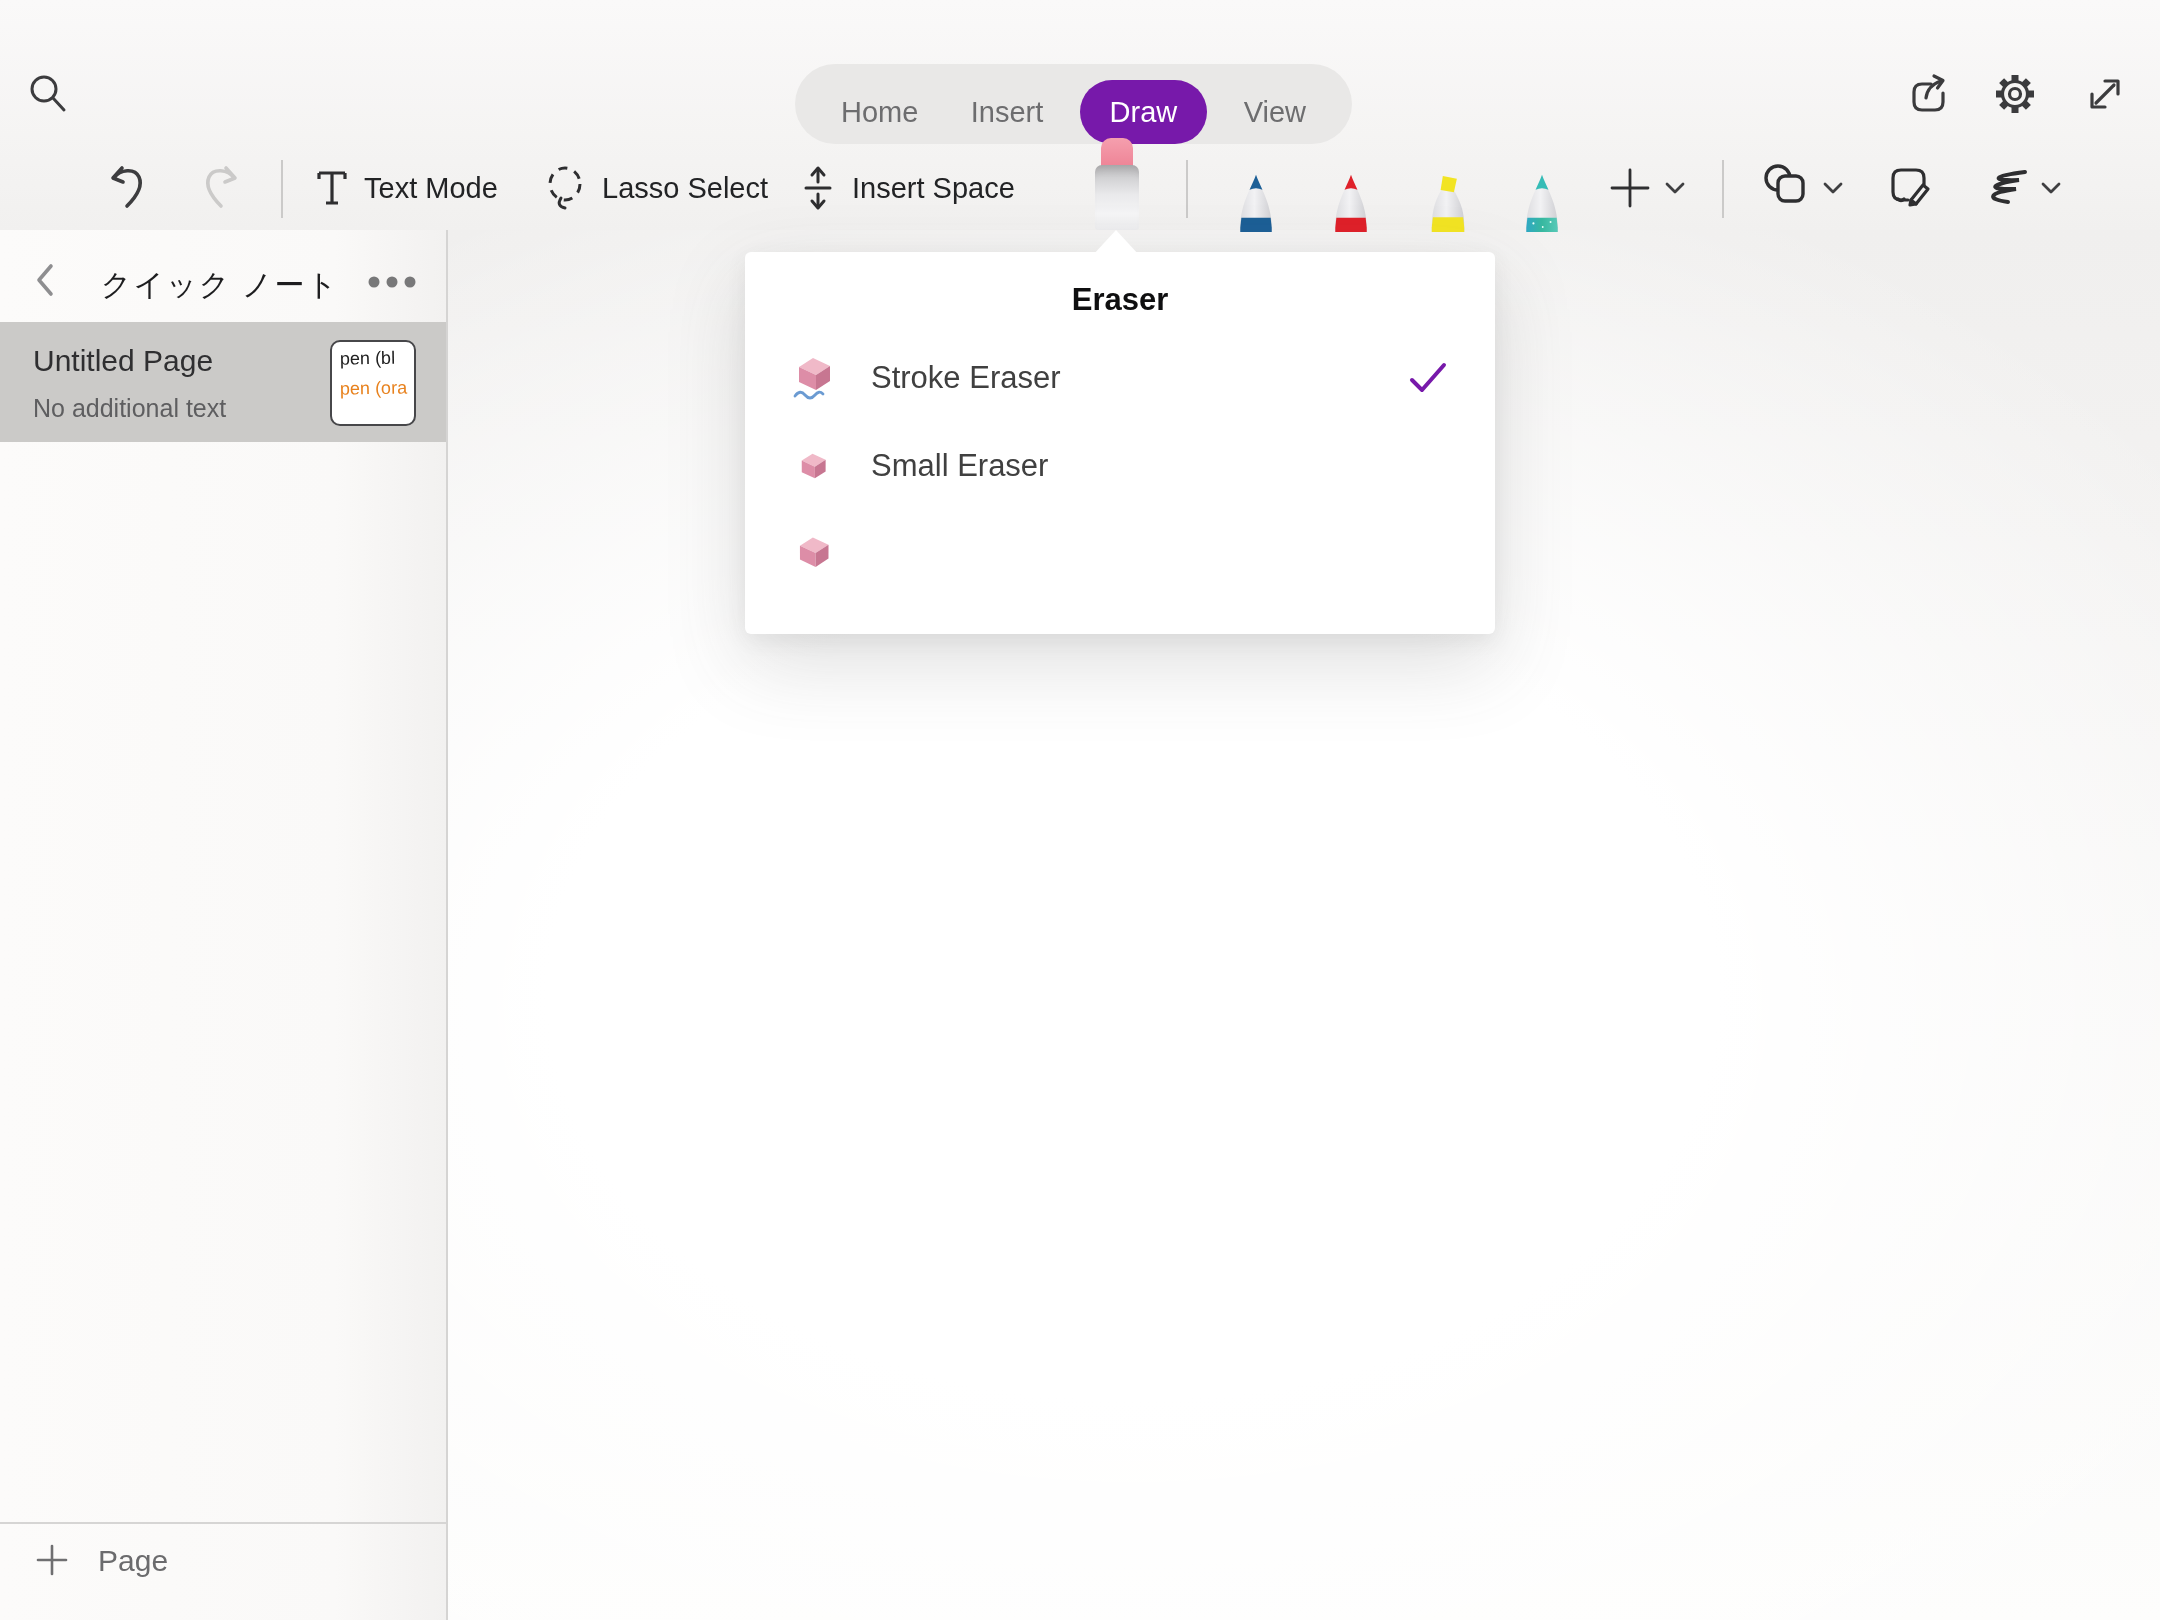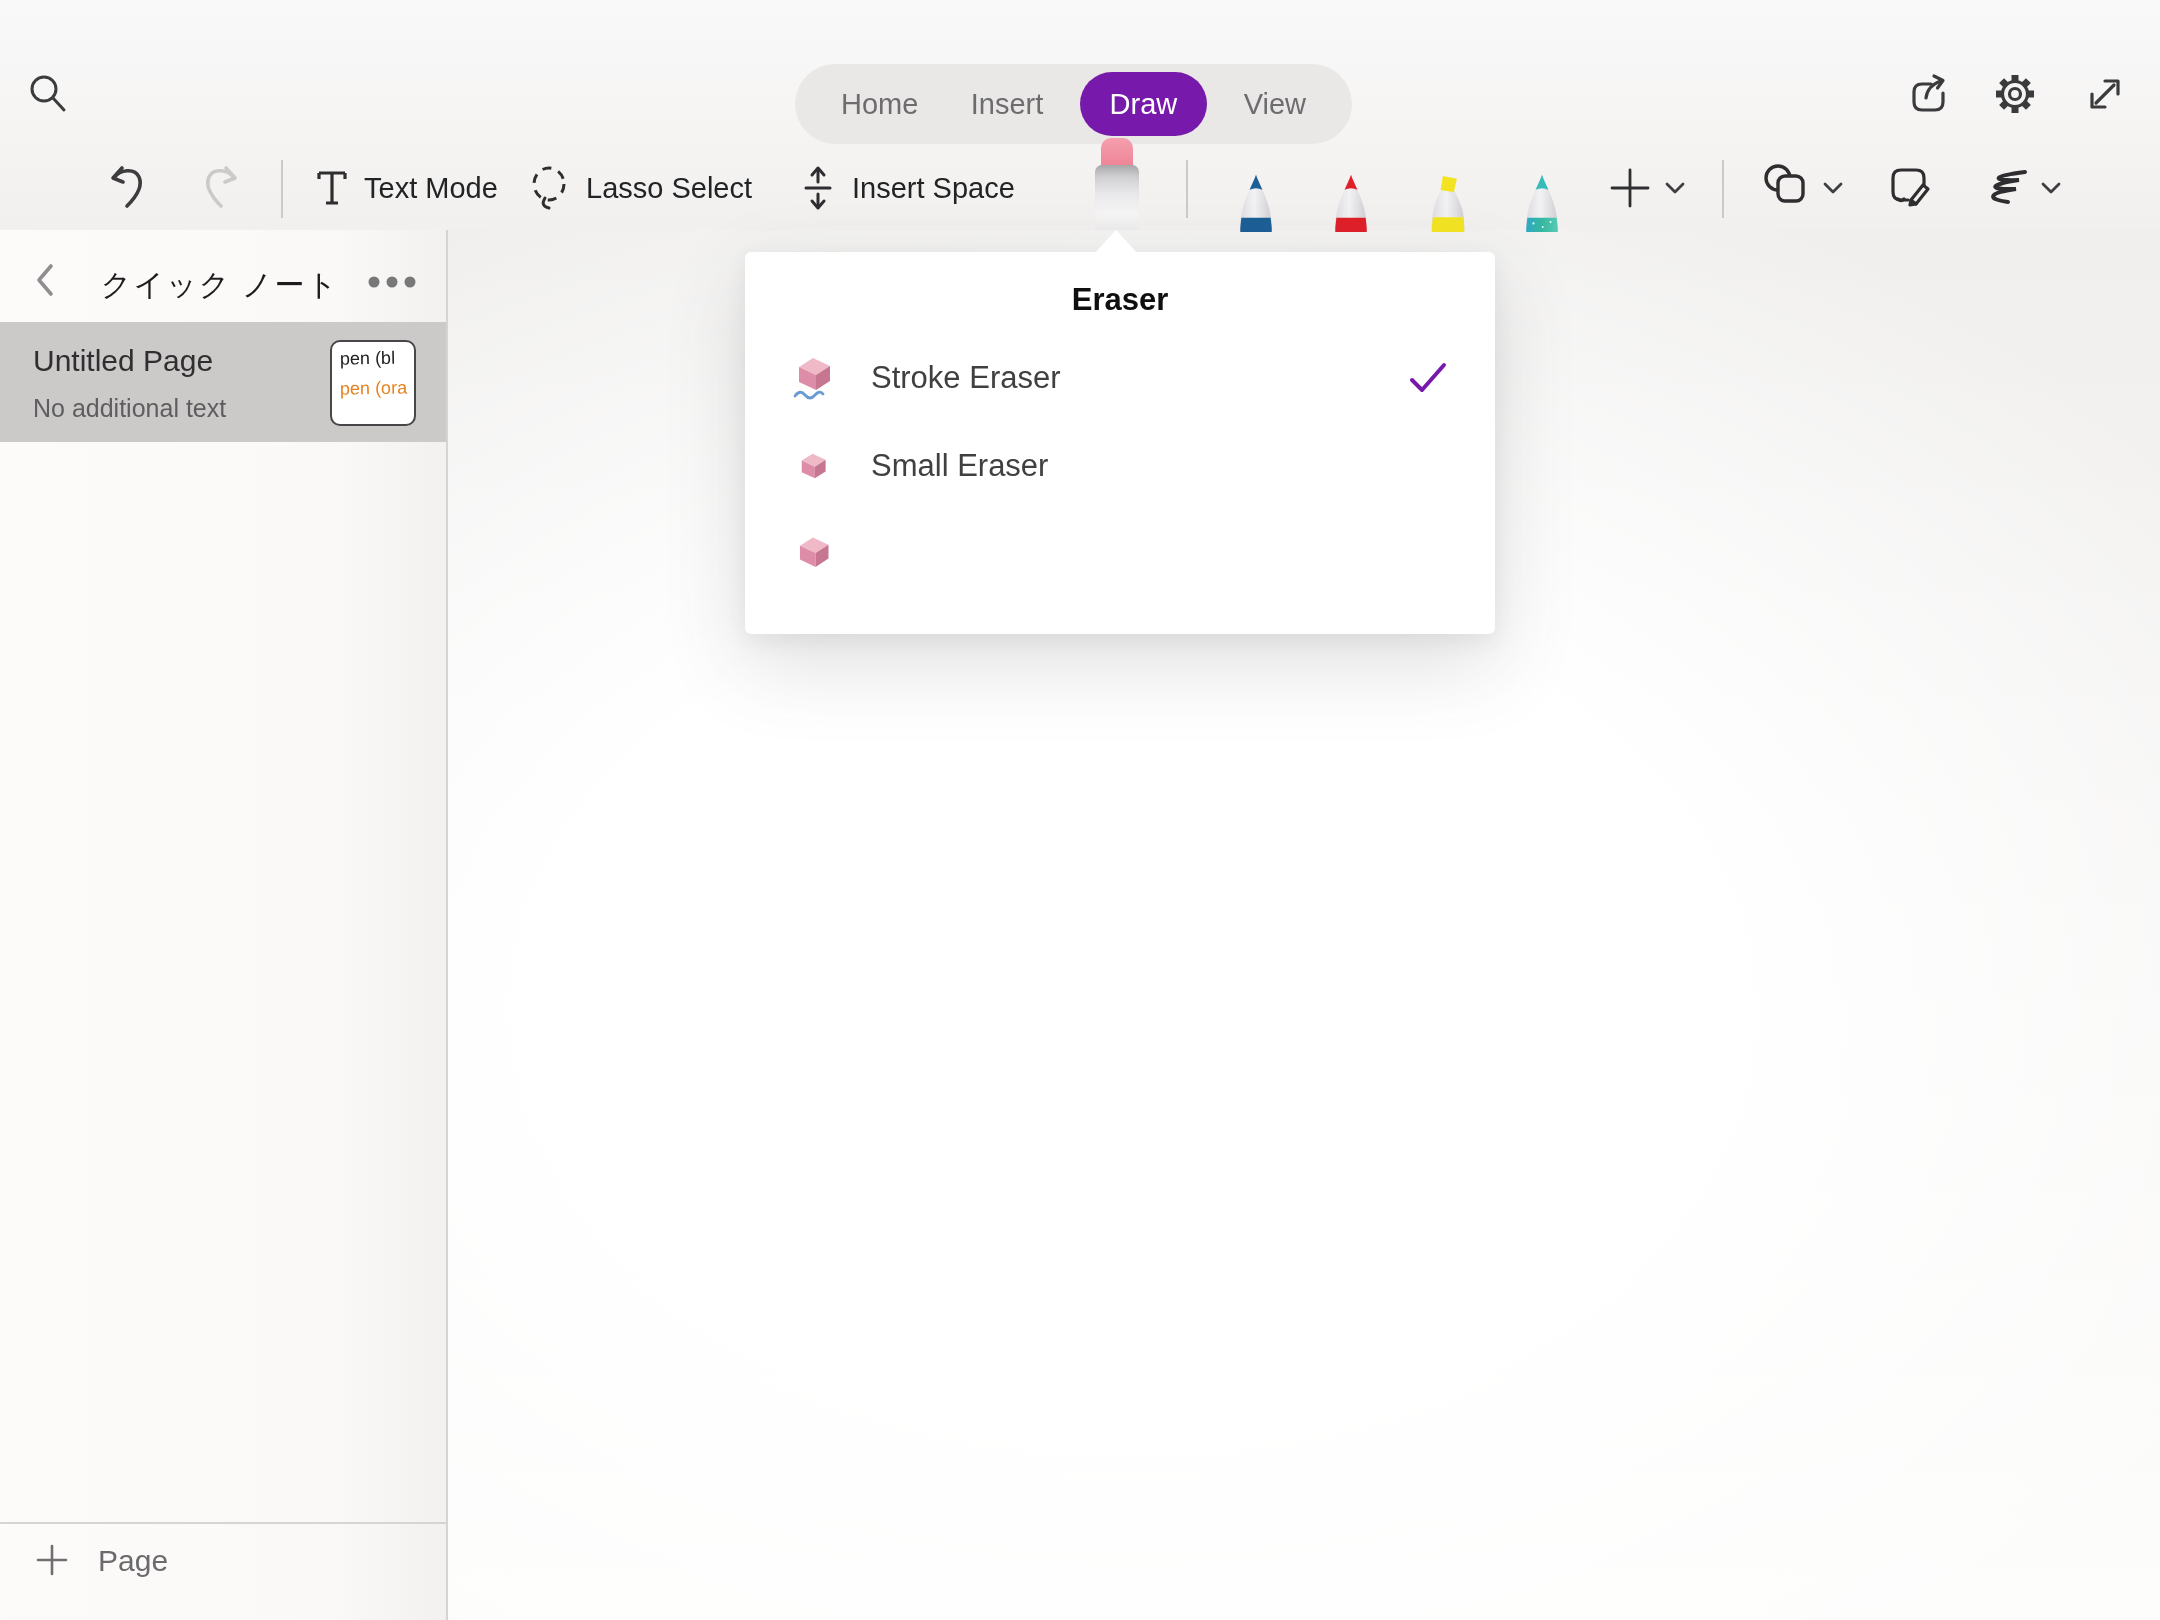--- a/index.html
+++ b/index.html
@@ -17,21 +17,21 @@
     background:linear-gradient(180deg,#faf9f9 0%,#f4f3f2 70%,#f1f0ef 100%);
     z-index:3;
   }
   .icon-btn{position:absolute;background:none;border:none;padding:0;cursor:pointer;display:flex;align-items:center;justify-content:center;}
   svg{display:block;}
 
   
   .tabs{
     position:absolute;left:795px;top:64px;width:557px;height:80px;
     background:#e9e8e7;border-radius:40px;
-    display:flex;align-items:center;justify-content:space-between;
+    display:flex;align-items:flex-end;justify-content:space-between;
     padding:0 30px;box-sizing:border-box;
   }
   .tab{
     font-size:29px;color:#6d6d6f;padding:0 16px;height:64px;
     display:flex;align-items:center;border-radius:32px;cursor:pointer;white-space:nowrap;
   }
   .tab.active{background:#7719AA;color:#ffffff;padding:0 30px;}
 
   
   .vdiv{position:absolute;width:2px;background:#cbcac9;}
@@ -169,21 +169,21 @@
 
     <div class="vdiv" style="left:281px;top:160px;height:58px;"></div>
 
     <button class="tool-group" style="left:312px;top:158px;height:60px;">
       <svg width="40" height="44" viewBox="0 0 40 44" fill="none" stroke="#2e2e30" stroke-width="3.2">
         <path d="M7 7 H33 M7 7 V13 M33 7 V13 M20 7 V37 M14 37 H26"></path>
       </svg>
       <span class="row2-label">Text Mode</span>
     </button>
 
-    <button class="tool-group" style="left:524px;top:158px;height:60px;">
+    <button class="tool-group" style="left:540px;top:158px;height:60px;">
       <svg width="50" height="52" viewBox="0 0 50 52" fill="none" stroke="#2e2e30" stroke-width="3">
         <ellipse cx="25" cy="22" rx="15" ry="16" stroke-dasharray="9 7.5"></ellipse>
         <path d="M21 36 q-5 8 4 10" stroke-linecap="round"></path>
       </svg>
       <span class="row2-label">Lasso Select</span>
     </button>
 
     <button class="tool-group" style="left:796px;top:158px;height:60px;">
       <svg width="44" height="50" viewBox="0 0 44 50" fill="none" stroke="#2e2e30" stroke-width="3" stroke-linecap="round" stroke-linejoin="round">
         <line x1="22" y1="6" x2="22" y2="19"></line>

